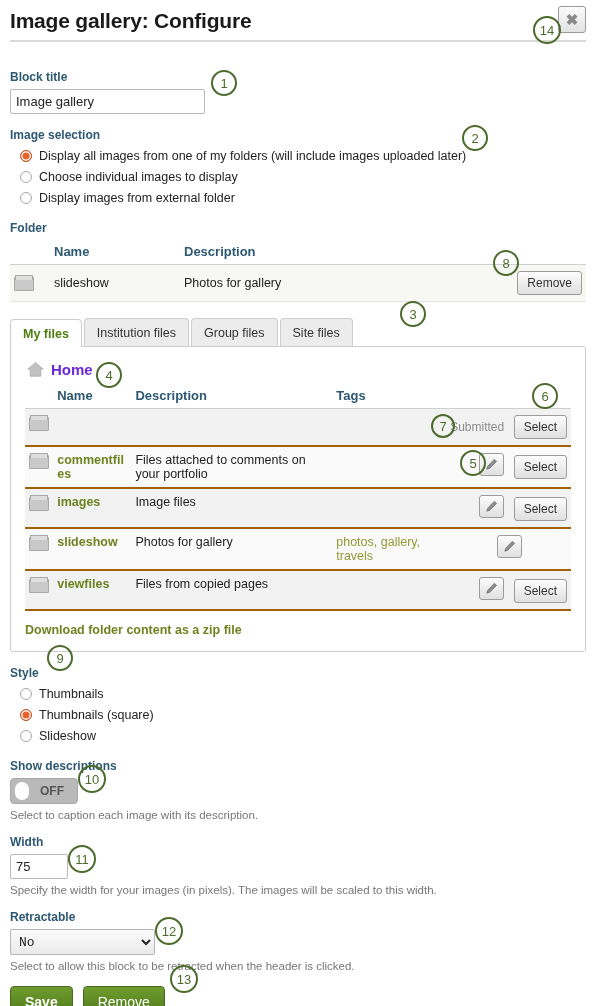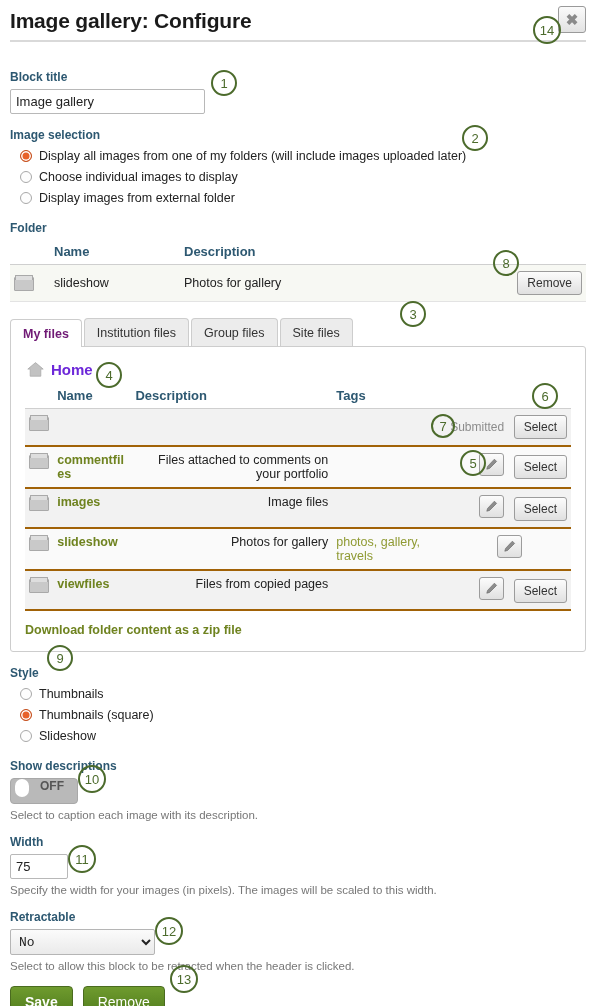--- a/index.html
+++ b/index.html
@@ -198,21 +198,21 @@
     font-size: 12.5px;
     color: #333;
     border-radius: 4px 4px 0 0;
     margin-right: 2px;
     cursor: pointer;
     line-height: 14px;
   }
   .tab.active {
     background: #ffffff;
     font-weight: bold;
-    color: #701a75;
+    color: #4d7c0f;
     position: relative;
     top: 1px;
     border-color: #cdcdcd;
   }
   .panel {
     border: 1px solid #cdcdcd;
     background: #ffffff;
     margin: 0 10px 0 10px;
     border-radius: 0 3px 3px 3px;
     padding: 12px 14px 14px 14px;
@@ -250,38 +250,38 @@
     border-bottom: 2px solid #a16207;
   }
   table.files tr.odd td { background: #f2f2f2; }
   table.files tr.even td { background: #fafafa; }
   .fname { color: #6f8320; font-weight: bold; text-decoration: none; word-break: break-all; }
   .fdesc { color: #222; }
   .ftags a { color: #8f9a33; text-decoration: none; }
   .submitted { color: #8c8c8c; font-size: 12px; white-space: nowrap; }
   td.c-ico { width: 26px; }
   td.c-name { width: 72px; }
-  td.c-desc { width: 185px; text-align: right; }
+  td.c-desc { width: 185px; }
   td.c-tags { width: 95px; }
   td.c-act { text-align: right; white-space: nowrap; width: 112px; }
   .zip-link {
     display: inline-block;
     margin-top: 12px;
     color: #6f8320;
     font-weight: bold;
     font-size: 12.5px;
     text-decoration: none;
   }
 
   
   .toggle {
     width: 68px; height: 26px;
     background: #b9b9b9;
     border-radius: 4px;
-    display: flex; align-items: flex-start;
+    display: flex; align-items: center;
     cursor: pointer;
     border: 1px solid #a8a8a8;
     position: relative;
   }
   .toggle .knob {
     width: 14px; height: 18px;
     background: #ffffff;
     border-radius: 7px;
     margin-left: 4px;
     flex: none;

